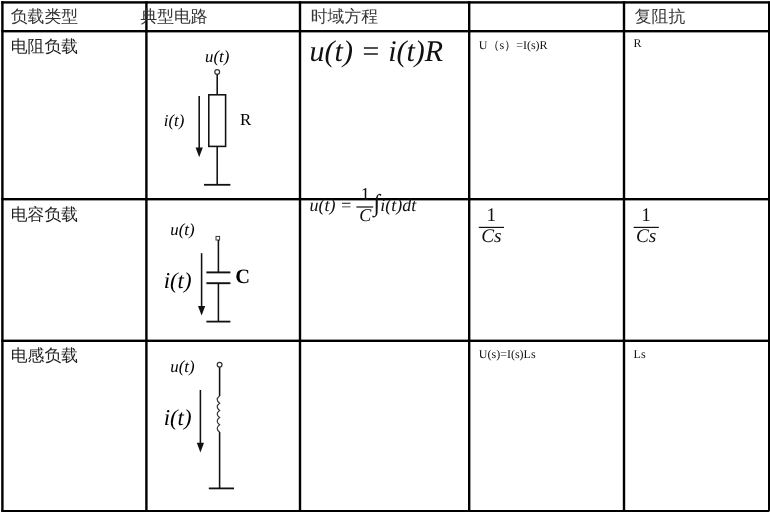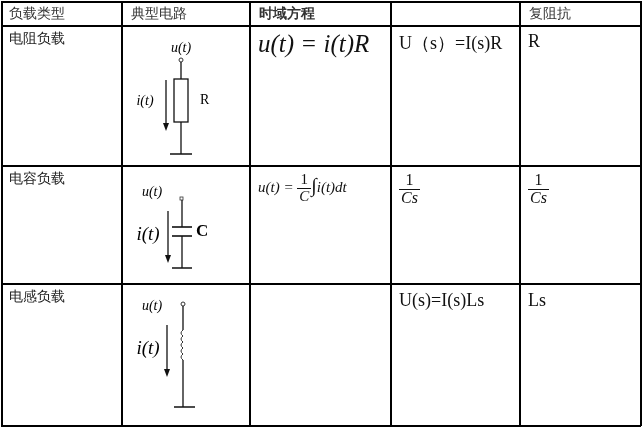--- a/index.html
+++ b/index.html
@@ -9,21 +9,21 @@
   .hline, .vline { position: absolute; background: #000; }
   .hline { height: 1.5px; left: 1px; width: 640px; }
   .vline { width: 1.5px; top: 1px; height: 425px; }
   .cell-text { position: absolute; font-size: 14px; color: #333; white-space: nowrap;
                font-family: "DejaVu Sans", "Liberation Sans", sans-serif; }
   .hdr { top: 5px; font-size: 14px; color: #333; }
   .row-label { font-size: 14px; color: #222; }
   .math { position: absolute; font-family: "Liberation Serif", "DejaVu Serif", serif;
           font-style: italic; color: #111; white-space: nowrap; }
   .plain { position: absolute; font-family: "Liberation Serif", "DejaVu Serif", serif;
-           color: #111; white-space: nowrap; font-size: 18px; }
+           color: #111; white-space: nowrap; font-size: 10px; }
   .frac { display: inline-block; vertical-align: middle; text-align: center; line-height: 1.05; }
   .frac .num { display: block; border-bottom: 1px solid #111; padding: 0 2px; }
   .frac .den { display: block; padding: 0 2px; }
   .upright { font-style: normal; }
   svg.circuit { position: absolute; overflow: visible; }
   .circ-label { font-family: "Liberation Serif", "DejaVu Serif", serif; font-style: italic; font-size: 14px; }
   .circ-label-big { font-family: "Liberation Serif", "DejaVu Serif", serif; font-style: italic; font-size: 19px; }
 </style>
 </head>
 <body>
@@ -37,22 +37,22 @@
   <div class="hline" style="top:425px;"></div>
 
   <div class="vline" style="left:1px;"></div>
   <div class="vline" style="left:121px;"></div>
   <div class="vline" style="left:249px;"></div>
   <div class="vline" style="left:390px;"></div>
   <div class="vline" style="left:519px;"></div>
   <div class="vline" style="left:640px;"></div>
 
   <span class="cell-text hdr" style="left:9px;">负载类型</span>
-  <span class="cell-text hdr" style="left:131px;">典型电路</span>
-  <span class="cell-text hdr" style="left:259px;font-weight:bold;">时域方程</span>
+  <span class="cell-text hdr" style="left:117px;">典型电路</span>
+  <span class="cell-text hdr" style="left:259px;">时域方程</span>
   <span class="cell-text hdr" style="left:529px;">复阻抗</span>
 
   <span class="cell-text row-label" style="left:9px; top:30px;">电阻负载</span>
 
   <svg class="circuit" style="left:125px; top:30px;" width="120" height="130">
     <text x="56" y="22" text-anchor="middle" class="circ-label">u(t)</text>
     <circle cx="56" cy="30" r="2" fill="#fff" stroke="#333" stroke-width="1"></circle>
     <line x1="56" y1="32" x2="56" y2="49" stroke="#111" stroke-width="1.3"></line>
     <rect x="49" y="49" width="14" height="43" fill="#fff" stroke="#111" stroke-width="1.3"></rect>
     <line x1="56" y1="92" x2="56" y2="124" stroke="#111" stroke-width="1.3"></line>
@@ -76,21 +76,21 @@
     <line x1="47" y1="57" x2="67" y2="57" stroke="#111" stroke-width="1.6"></line>
     <line x1="47" y1="66" x2="67" y2="66" stroke="#111" stroke-width="1.6"></line>
     <line x1="57" y1="66" x2="57" y2="98" stroke="#111" stroke-width="1.3"></line>
     <line x1="47" y1="98" x2="67" y2="98" stroke="#111" stroke-width="1.5"></line>
     <line x1="43" y1="41" x2="43" y2="86" stroke="#111" stroke-width="1.3"></line>
     <polygon points="40,85 46,85 43,93" fill="#111"></polygon>
     <text x="23" y="70" text-anchor="middle" class="circ-label-big">i(t)</text>
     <text x="71" y="66" class="circ-label" style="font-style:normal; font-weight:bold; font-size:17px;">C</text>
   </svg>
 
-  <div class="math" style="left:258px; top:172px; font-size:15px;">
+  <div class="math" style="left:258px; top:156px; font-size:15px;">
     <span>u(t) =</span>
     <span class="frac upright"><span class="num">1</span><span class="den" style="font-style:italic;">C</span></span><span class="upright" style="font-size:20px;">∫</span><span>i(t)dt</span>
   </div>
 
   <div class="math" style="left:399px; top:172px; font-size:16px;">
     <span class="frac"><span class="num upright">1</span><span class="den">Cs</span></span>
   </div>
 
   <div class="math" style="left:528px; top:172px; font-size:16px;">
     <span class="frac"><span class="num upright">1</span><span class="den">Cs</span></span>

